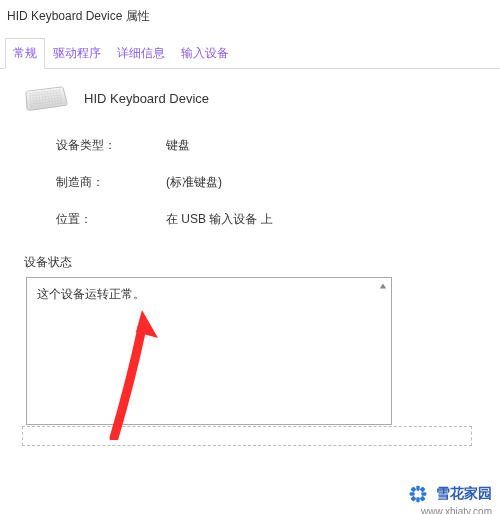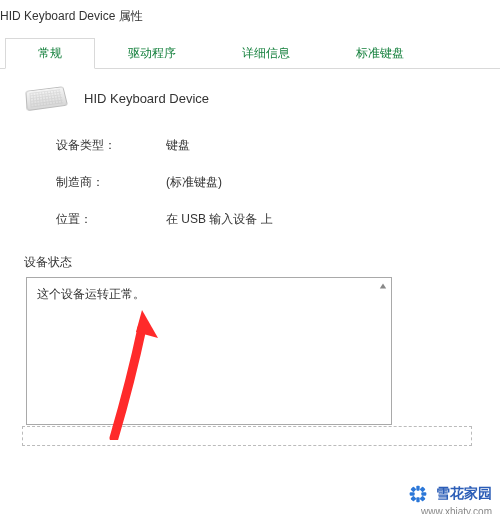--- a/index.html
+++ b/index.html
@@ -10,34 +10,34 @@
     body {
       font-family: "Microsoft YaHei", "Segoe UI", sans-serif;
       font-size: 12px;
       background: #ffffff;
       width: 500px;
       height: 514px;
       position: relative;
       overflow: hidden;
     }
     .titlebar {
-      padding: 8px 0;
+      padding: 8px 7px;
       font-size: 12px;
       color: #333;
     }
     .tab-strip {
       display: flex;
       border-bottom: 1px solid #d9d9d9;
       padding: 0 5px;
       margin-top: 4px;
     }
     .tab {
-      padding: 6px 32px;
-      font-size: 12px;
-      color: #15803d;
+      padding: 6px 7px;
+      font-size: 12px;
+      color: #8b5cf6;
       cursor: pointer;
       border: 1px solid transparent;
       position: relative;
       top: 1px;
     }
     .tab.active {
       border: 1px solid #d9d9d9;
       border-bottom: 1px solid #ffffff;
       background: #ffffff;
     }
@@ -157,21 +157,21 @@
   </style>
 </head>
 <body>
 
 <div class="titlebar">HID Keyboard Device 属性</div>
 
 <div class="tab-strip">
   <div class="tab active">常规</div>
   <div class="tab">驱动程序</div>
   <div class="tab">详细信息</div>
-  <div class="tab">标准键盘</div>
+  <div class="tab">输入设备</div>
 </div>
 
 <div class="body-area">
 
   <div class="device-header">
     <div class="device-icon"></div>
     <div class="device-title">HID Keyboard Device</div>
   </div>
 
   <div class="props">

